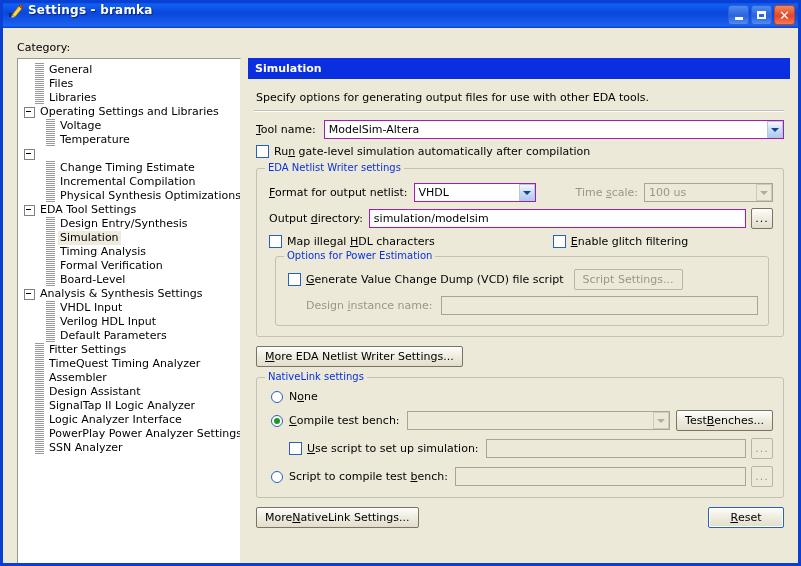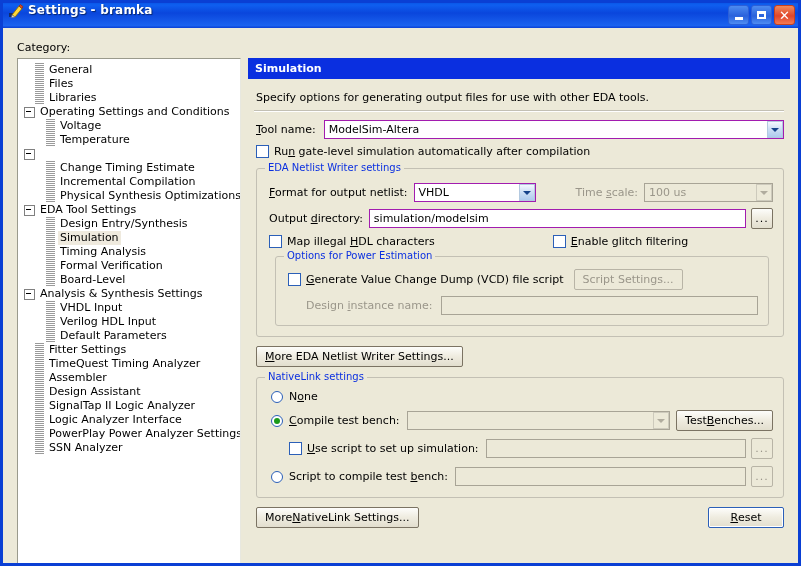--- a/index.html
+++ b/index.html
@@ -181,21 +181,21 @@
             <span class="tlabel">Files</span>
           </div>
           <div class="tnode">
             <span class="ind" style="width: 17px;"></span>
             <span class="dots" style="width: 9px; margin-right: 3px;"></span>
             <span class="tlabel">Libraries</span>
           </div>
           <div class="tnode">
             <span class="ind" style="width: 6px;"></span>
             <span class="expander"></span>
-            <span class="tlabel">Operating Settings and Conditions</span>
+            <span class="tlabel">Operating Settings and Libraries</span>
           </div>
           <div class="tnode">
             <span class="ind" style="width: 28px;"></span>
             <span class="dots" style="width: 9px; margin-right: 3px;"></span>
             <span class="tlabel">Voltage</span>
           </div>
           <div class="tnode">
             <span class="ind" style="width: 28px;"></span>
             <span class="dots" style="width: 9px; margin-right: 3px;"></span>
             <span class="tlabel">Temperature</span>

